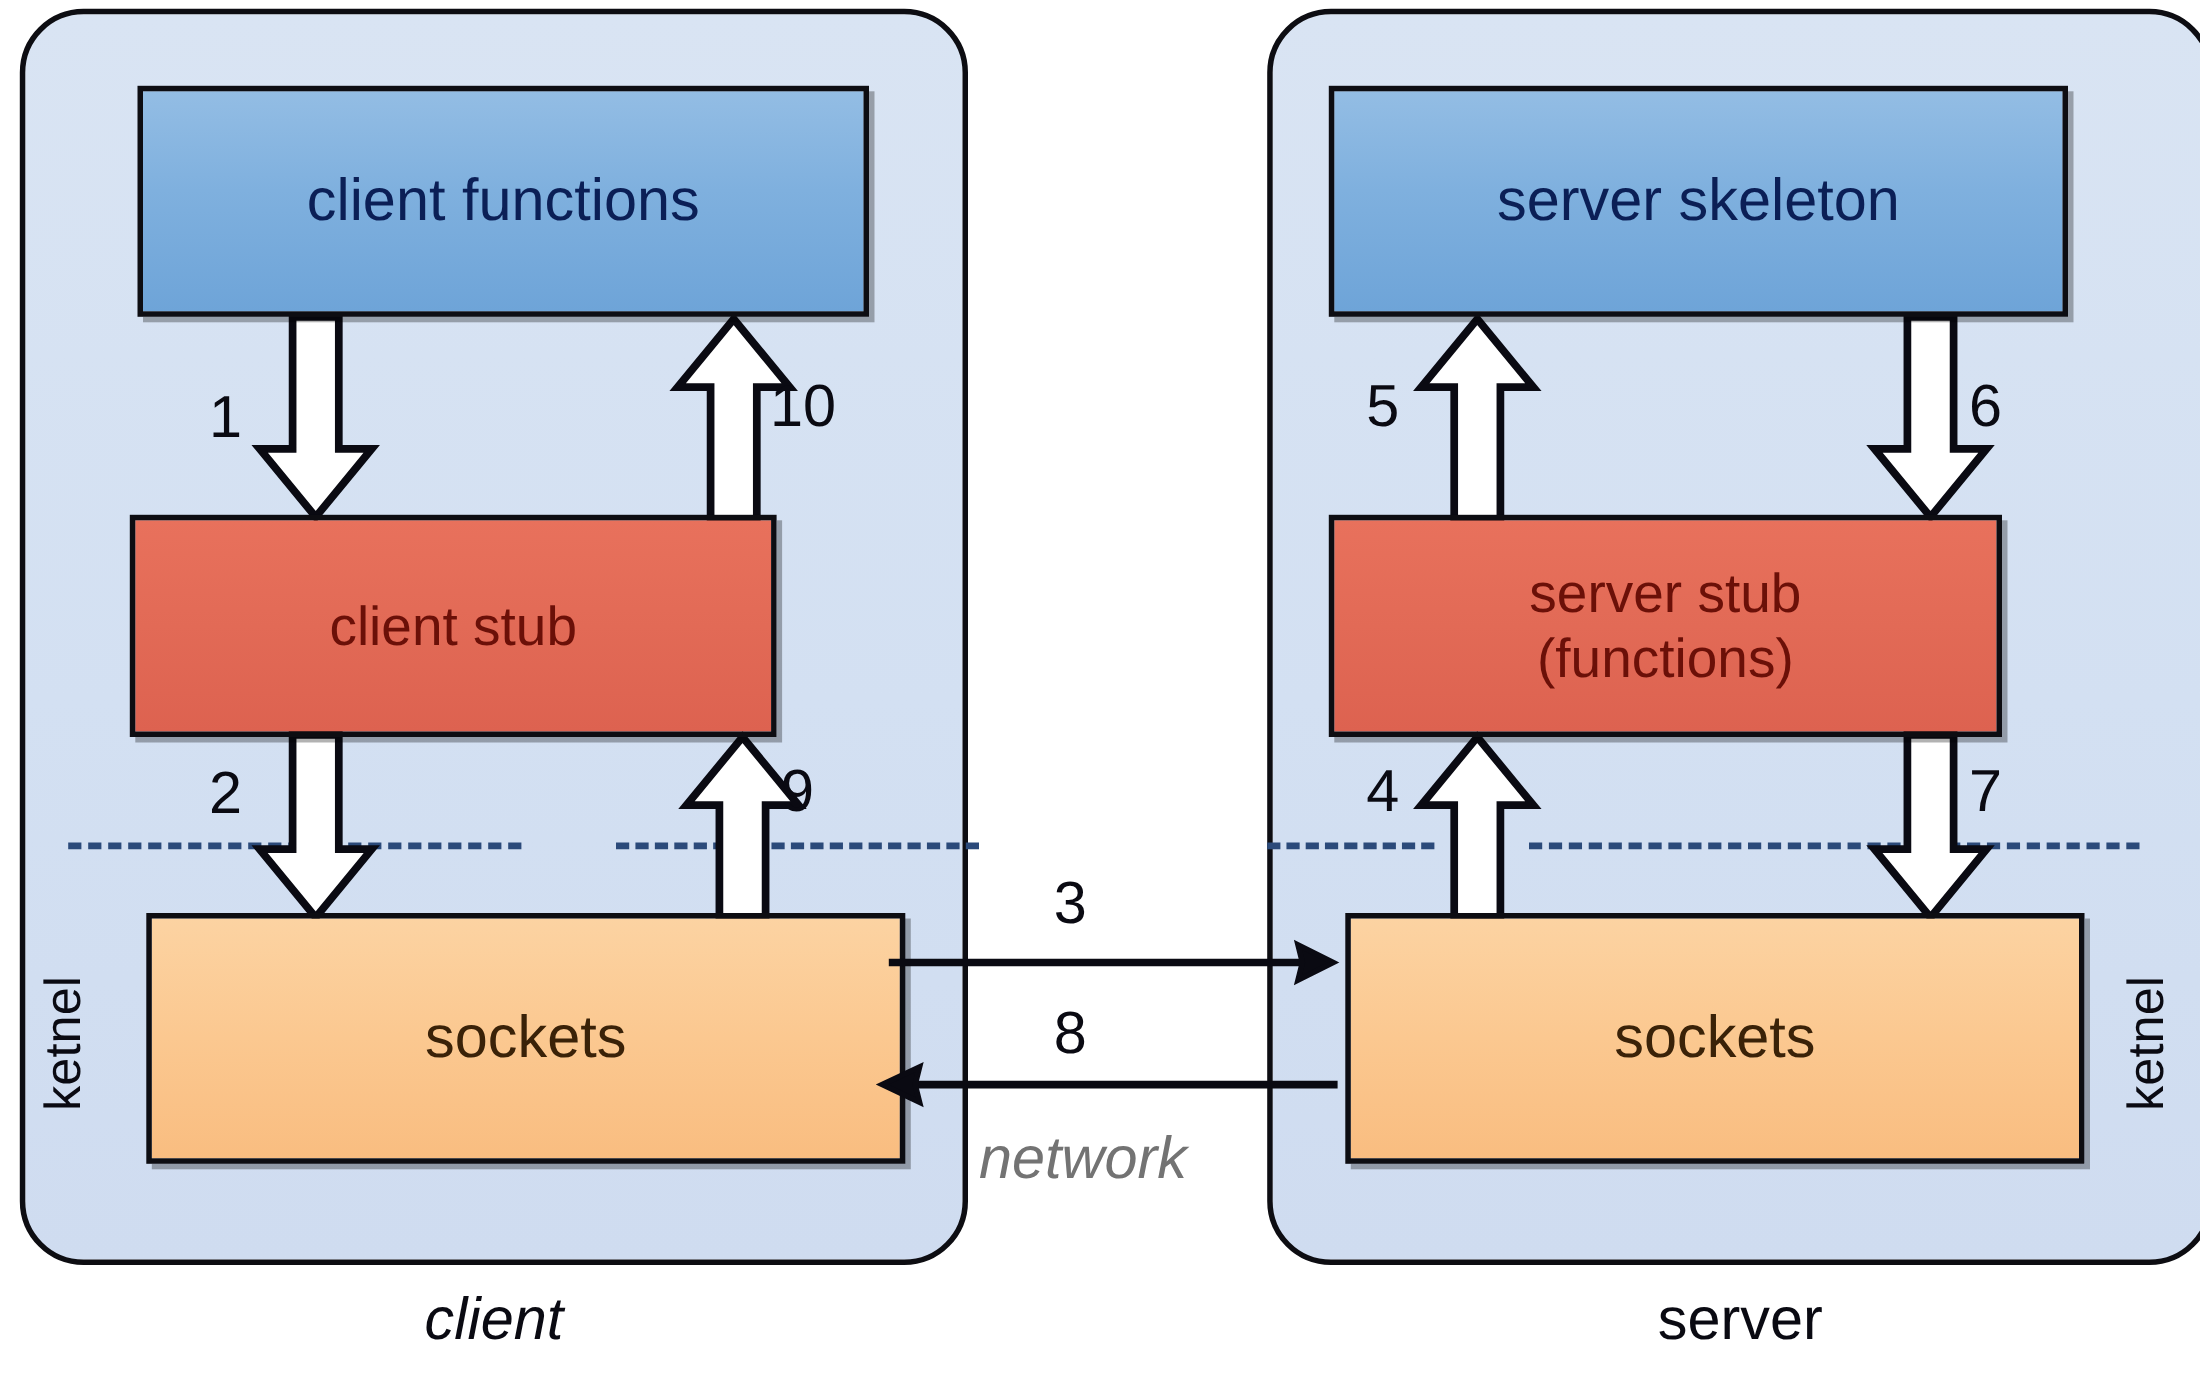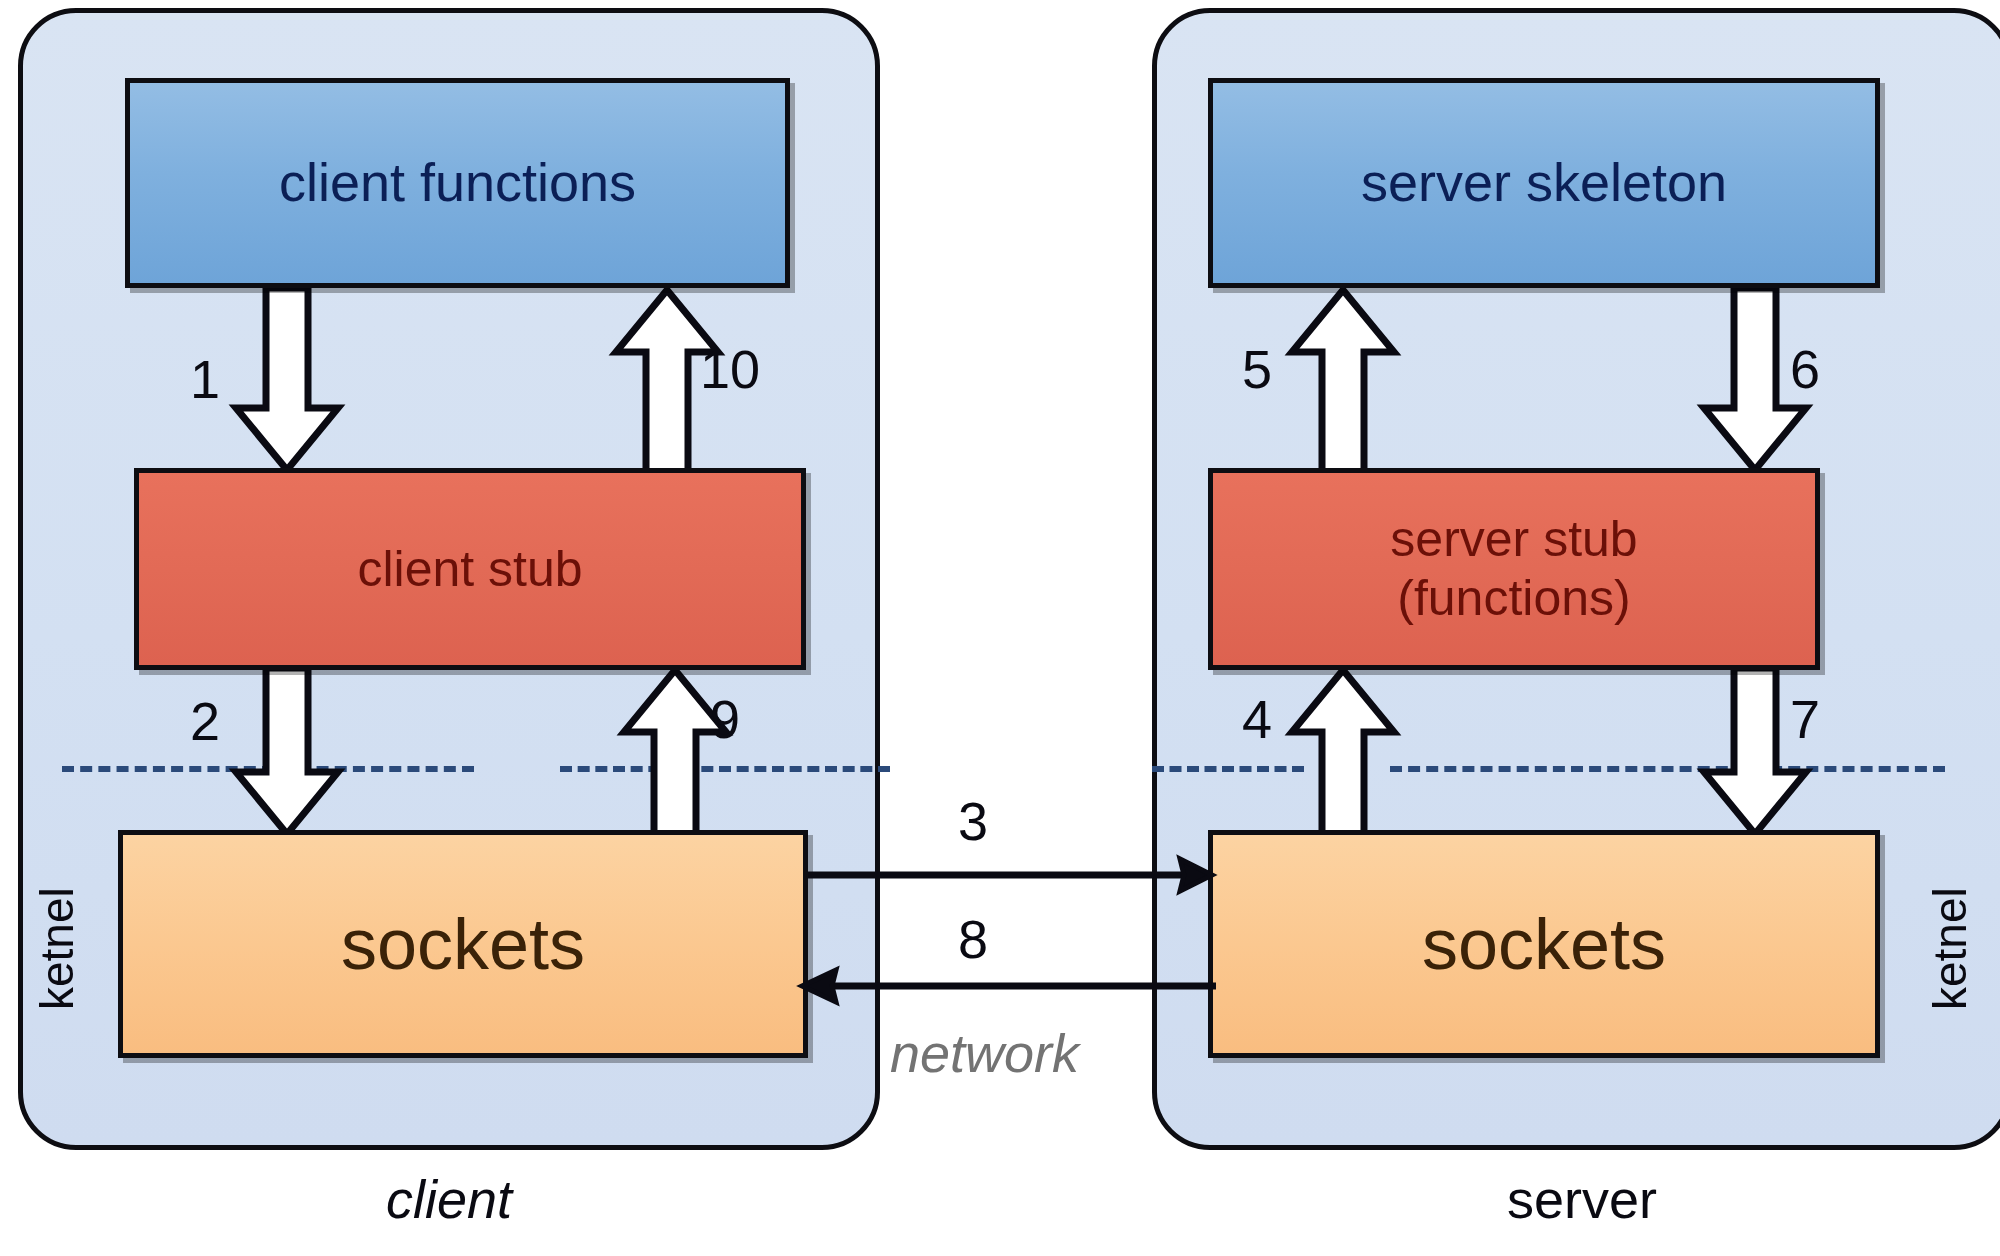--- a/index.html
+++ b/index.html
@@ -50,26 +50,27 @@
     align-items: center;
   }
   .block-red {
     background: linear-gradient(180deg, #e8715c 0%, #e26a56 50%, #dd6250 100%);
     color: #6b1008;
     font-size: 50px;
   }
   .block-peach {
     background: linear-gradient(180deg, #fcd3a2 0%, #fbc890 50%, #f9bd80 100%);
     color: #3a2208;
-    font-size: 72px;
+    font-size: 54px;
+    margin-left: 15px;
   }
 
   
   #client-functions { left: 125px;  top: 78px;  width: 665px; height: 210px; }
-  #client-stub      { left: 118px;  top: 468px; width: 672px; height: 202px; margin-left: 16px; }
+  #client-stub      { left: 118px;  top: 468px; width: 588px; height: 202px; }
   #client-sockets   { left: 118px;  top: 830px; width: 690px; height: 228px; }
   
   #server-functions { left: 1208px; top: 78px;  width: 672px; height: 210px; }
   #server-stub      { left: 1208px; top: 468px; width: 612px; height: 202px; }
   #server-sockets   { left: 1208px; top: 830px; width: 672px; height: 228px; }
 
   
   .kernel-divider {
     position: absolute;
     height: 0;

